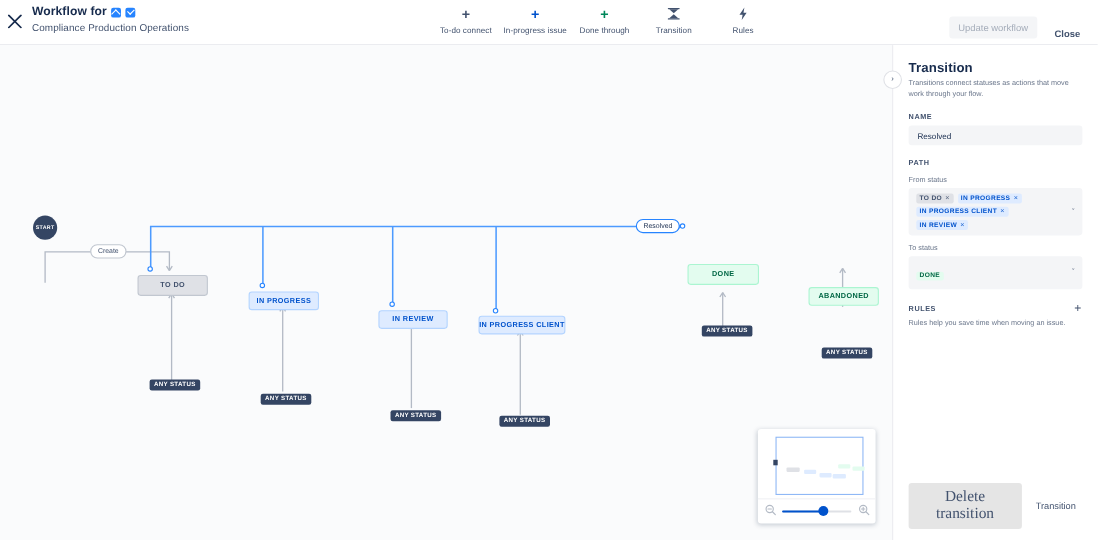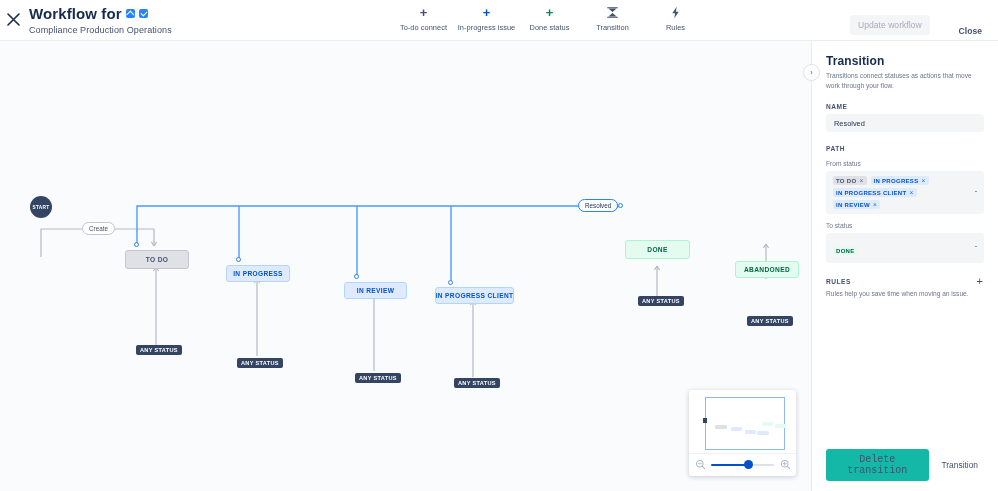--- a/index.html
+++ b/index.html
@@ -11,38 +11,38 @@
   }
   .app{position:relative;width:998px;height:491px;}
 
   
   .header{position:absolute;left:0;top:0;width:998px;height:41px;background:#fff;
           border-bottom:1px solid #ebecf0;box-sizing:border-box;}
   .close-x{position:absolute;left:0;top:8px;width:26px;height:26px;cursor:pointer;}
   .close-x svg{display:block;margin:5px auto;}
   .title-wrap{position:absolute;left:29px;top:5px;}
   .title-row{display:flex;align-items:center;gap:4px;}
-  .title-main{font-size:15px;font-weight:bold;color:#172b4d;letter-spacing:.1px;text-align:center;}
+  .title-main{font-size:11px;font-weight:bold;color:#172b4d;letter-spacing:.1px;text-align:center;}
   .sq-icon{width:9px;height:9px;border-radius:2px;background:#2684ff;display:inline-block;
            position:relative;}
   .sq-icon.i1::after{content:"";position:absolute;left:2px;top:2px;width:5px;height:5px;
       border-left:1.6px solid #fff;border-top:1.6px solid #fff;transform:rotate(45deg) translate(0px,1px);}
   .sq-icon.i2::after{content:"";position:absolute;left:2px;top:1.5px;width:5px;height:3px;
       border-left:1.5px solid #fff;border-bottom:1.5px solid #fff;transform:rotate(-45deg);}
   .title-sub{font-size:9px;color:#42526e;margin-top:3px;letter-spacing:.1px;}
 
   .toolbar{position:absolute;left:392px;top:4px;display:flex;gap:0px;align-items:flex-start;}
   .tool{width:63px;text-align:center;cursor:pointer;}
   .tool .tg{height:16px;display:flex;align-items:center;justify-content:center;font-size:13px;line-height:1;}
   .tool .tlabel{font-size:7.4px;color:#42526e;margin-top:3px;letter-spacing:.05px;white-space:nowrap;}
   .plus-grey{color:#42526e;font-weight:bold;font-size:13px;}
   .plus-blue{color:#0052cc;font-weight:bold;font-size:13px;}
   .plus-green{color:#00875a;font-weight:bold;font-size:13px;}
 
-  .hdr-actions{position:absolute;right:8px;top:9px;display:flex;align-items:center;gap:21px;}
+  .hdr-actions{position:absolute;right:8px;top:9px;display:flex;align-items:center;gap:8px;}
   .btn-update{font-size:8.6px;color:#a5adba;background:#f4f5f7;border:none;border-radius:3px;
               padding:5px 8px;cursor:default;font-family:inherit;}
   .btn-close{font-size:8.6px;color:#42526e;background:transparent;border:none;border-radius:3px;
              padding:5px 8px;cursor:pointer;font-weight:bold;font-family:inherit;margin-top:12px;}
 
   
   .canvas{position:absolute;left:0;top:41px;width:811px;height:450px;background:#fafbfc;overflow:hidden;}
   .canvas svg.wires{position:absolute;left:0;top:0;}
 
   .node{position:absolute;box-sizing:border-box;display:flex;align-items:center;
@@ -104,22 +104,22 @@
        font-size:6px;font-weight:bold;letter-spacing:.3px;white-space:nowrap;}
   .tag.grey{background:#dfe1e6;color:#42526e;}
   .tag.blue{background:#deebff;color:#0052cc;}
   .tag.green{background:#e3fcef;color:#006644;}
   .tag .x{font-weight:normal;font-size:6.5px;cursor:pointer;opacity:.85;}
   .rules-head{display:flex;align-items:center;justify-content:space-between;margin-top:13px;}
   .rules-head .p-label{margin-top:0;}
   .add-rule{color:#42526e;font-size:11px;line-height:1;cursor:pointer;padding:0 1px;}
   .p-footer{position:absolute;left:0;bottom:0;width:187px;padding:10px 14px;box-sizing:border-box;
             display:flex;gap:6px;align-items:center;}
-  .btn-del{font-size:10px;color:#42526e;background:#14b8a6;border:none;border-radius:3px;
-           padding:5px 7px;cursor:pointer;font-family:Liberation Mono, monospace;}
+  .btn-del{font-size:14px;color:#42526e;background:#e5e5e5;border:none;border-radius:3px;
+           padding:5px 7px;cursor:pointer;font-family:Liberation Serif, serif;}
   .btn-prop{font-size:8.4px;color:#42526e;background:transparent;border:none;border-radius:3px;
             padding:5px 7px;cursor:pointer;font-family:inherit;}
 </style>
 </head>
 <body>
 
 <div class="app">
 
   <div class="header">
     <div class="close-x">
@@ -147,21 +147,21 @@
       <div class="tool">
         <div class="tg">
             <span class="plus-blue">+</span>
           </div>
         <div class="tlabel">In-progress issue</div>
       </div>
       <div class="tool">
         <div class="tg">
             <span class="plus-green">+</span>
           </div>
-        <div class="tlabel">Done status</div>
+        <div class="tlabel">Done through</div>
       </div>
       <div class="tool">
         <div class="tg">
           <svg width="13" height="13" viewBox="0 0 16 16">
             <path d="M3 3 H13 L8 7.5 Z" fill="#42526e"></path>
             <path d="M3 13 H13 L8 8.5 Z" fill="#42526e"></path>
             <path d="M2 2.2 H14 M2 13.8 H14" stroke="#42526e" stroke-width="1.3" stroke-linecap="round"></path>
           </svg>
         </div>
         <div class="tlabel">Transition</div>

